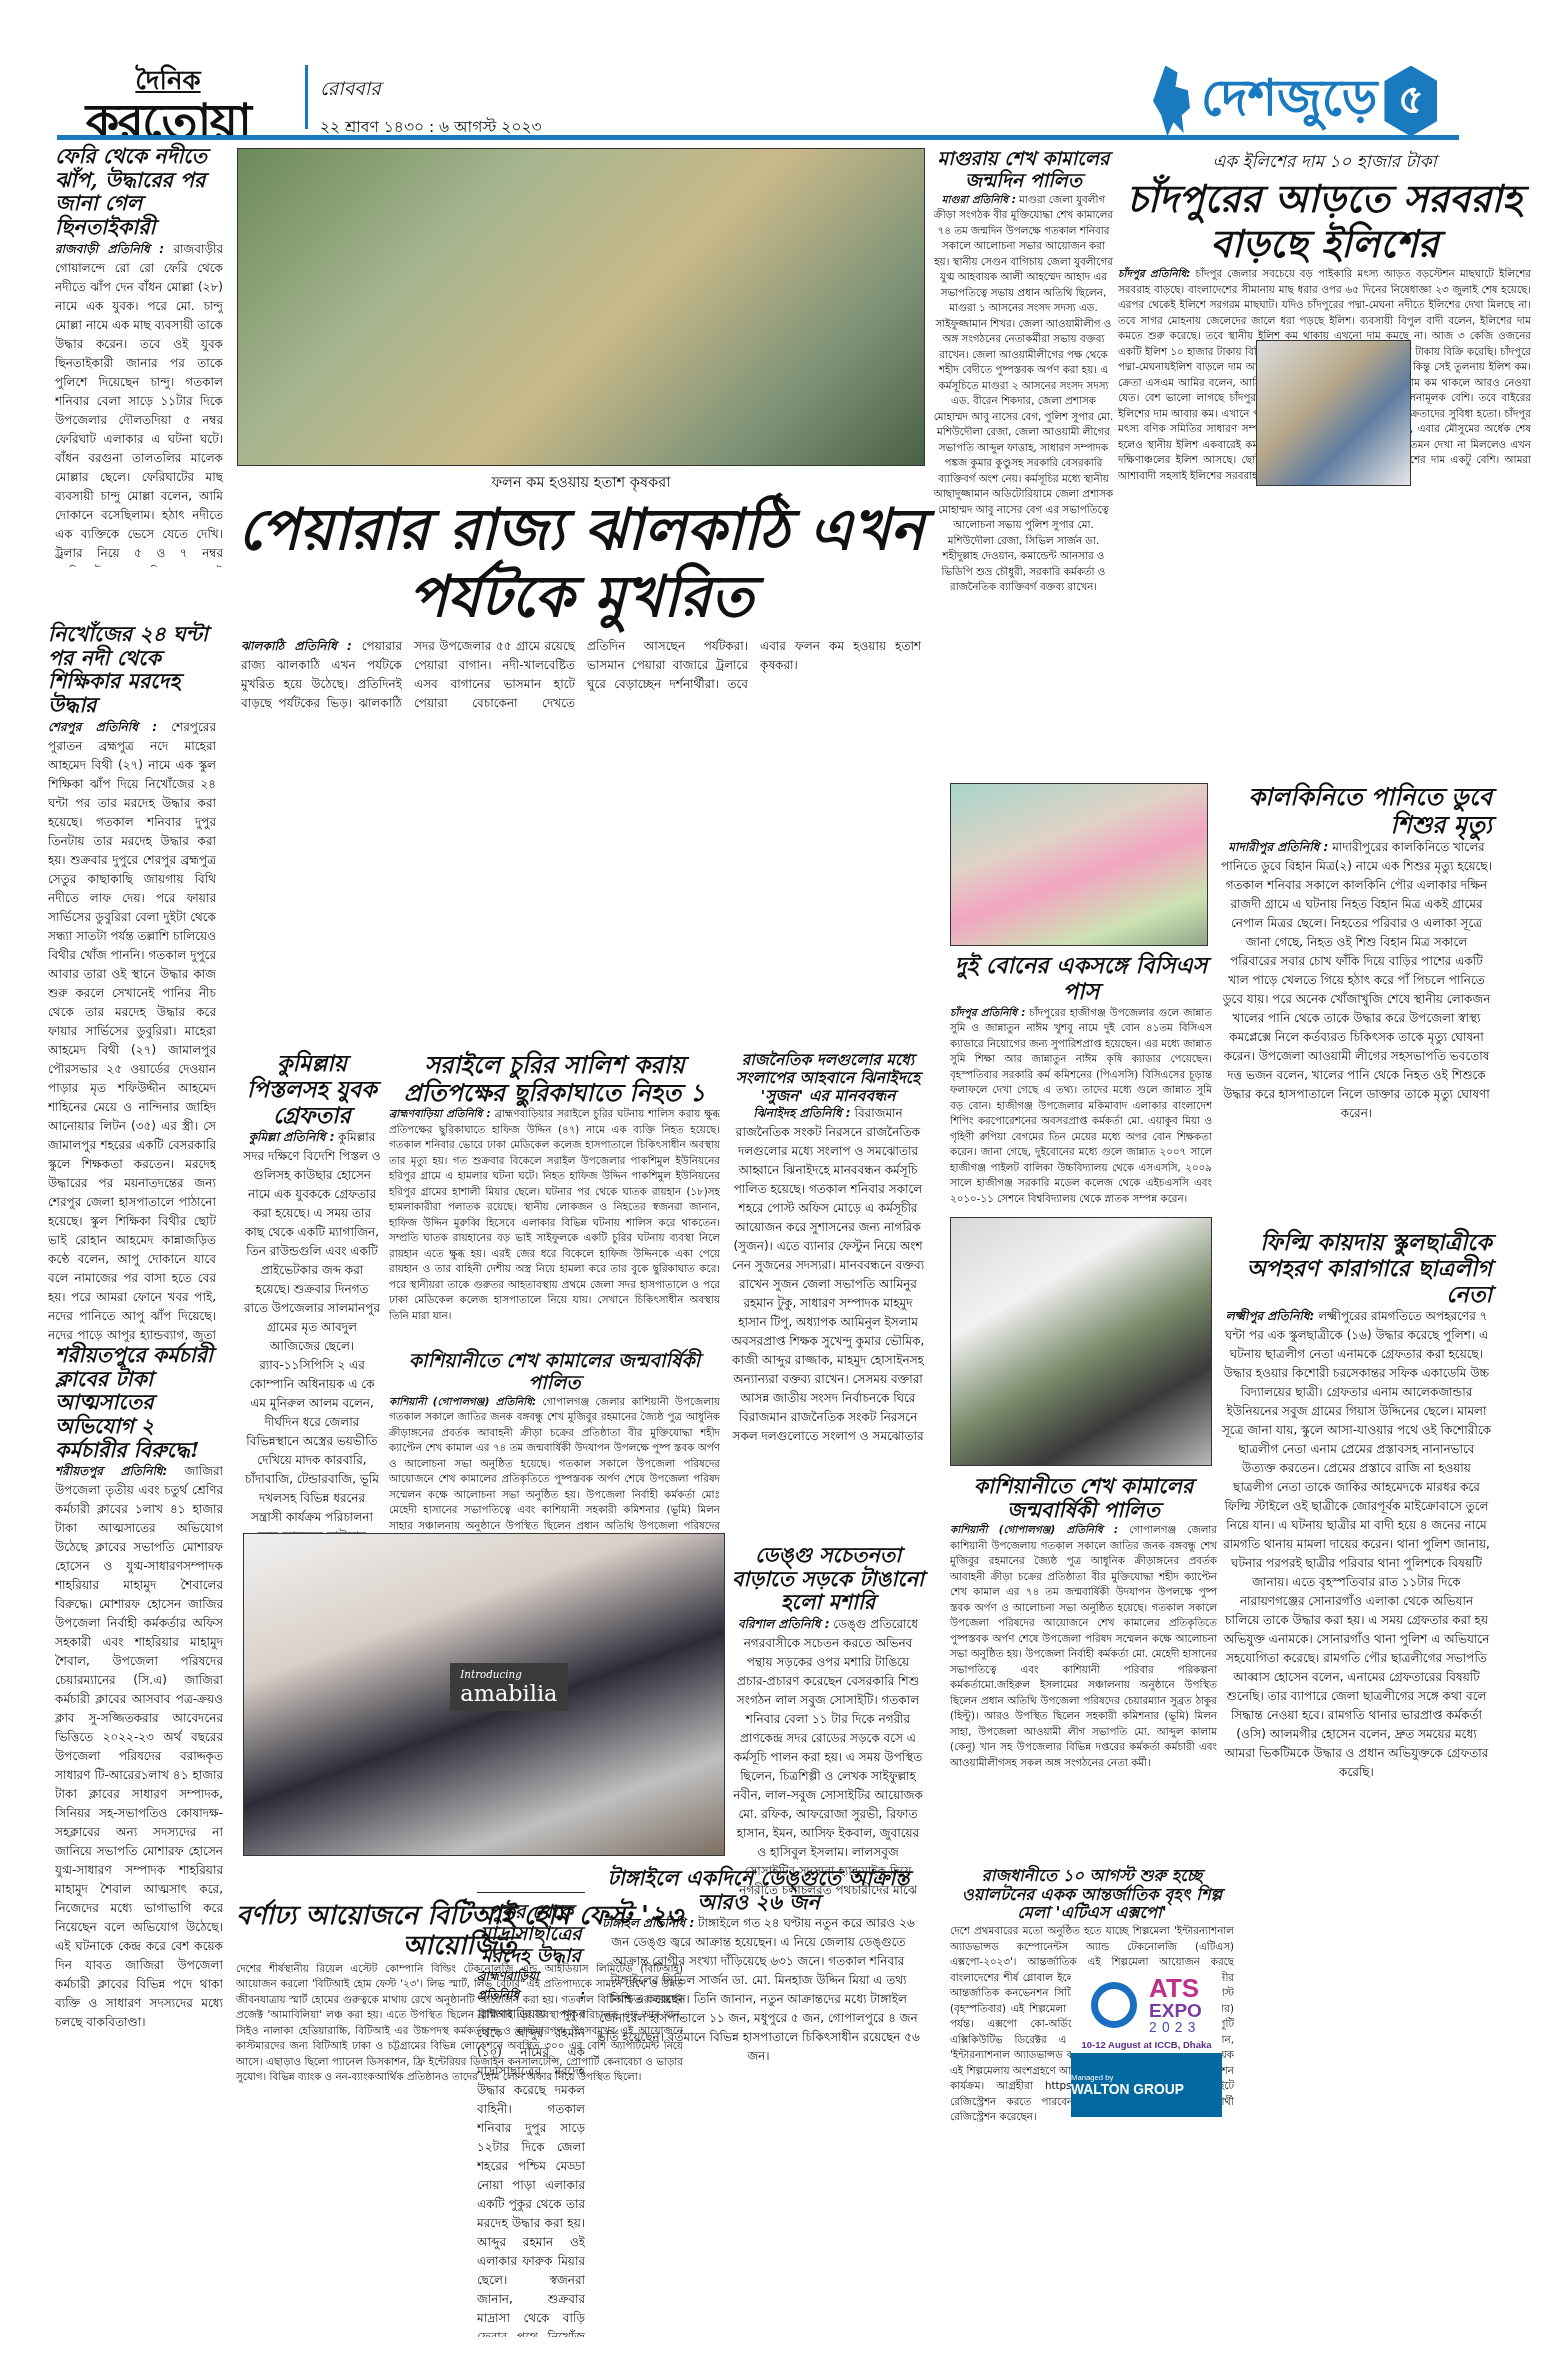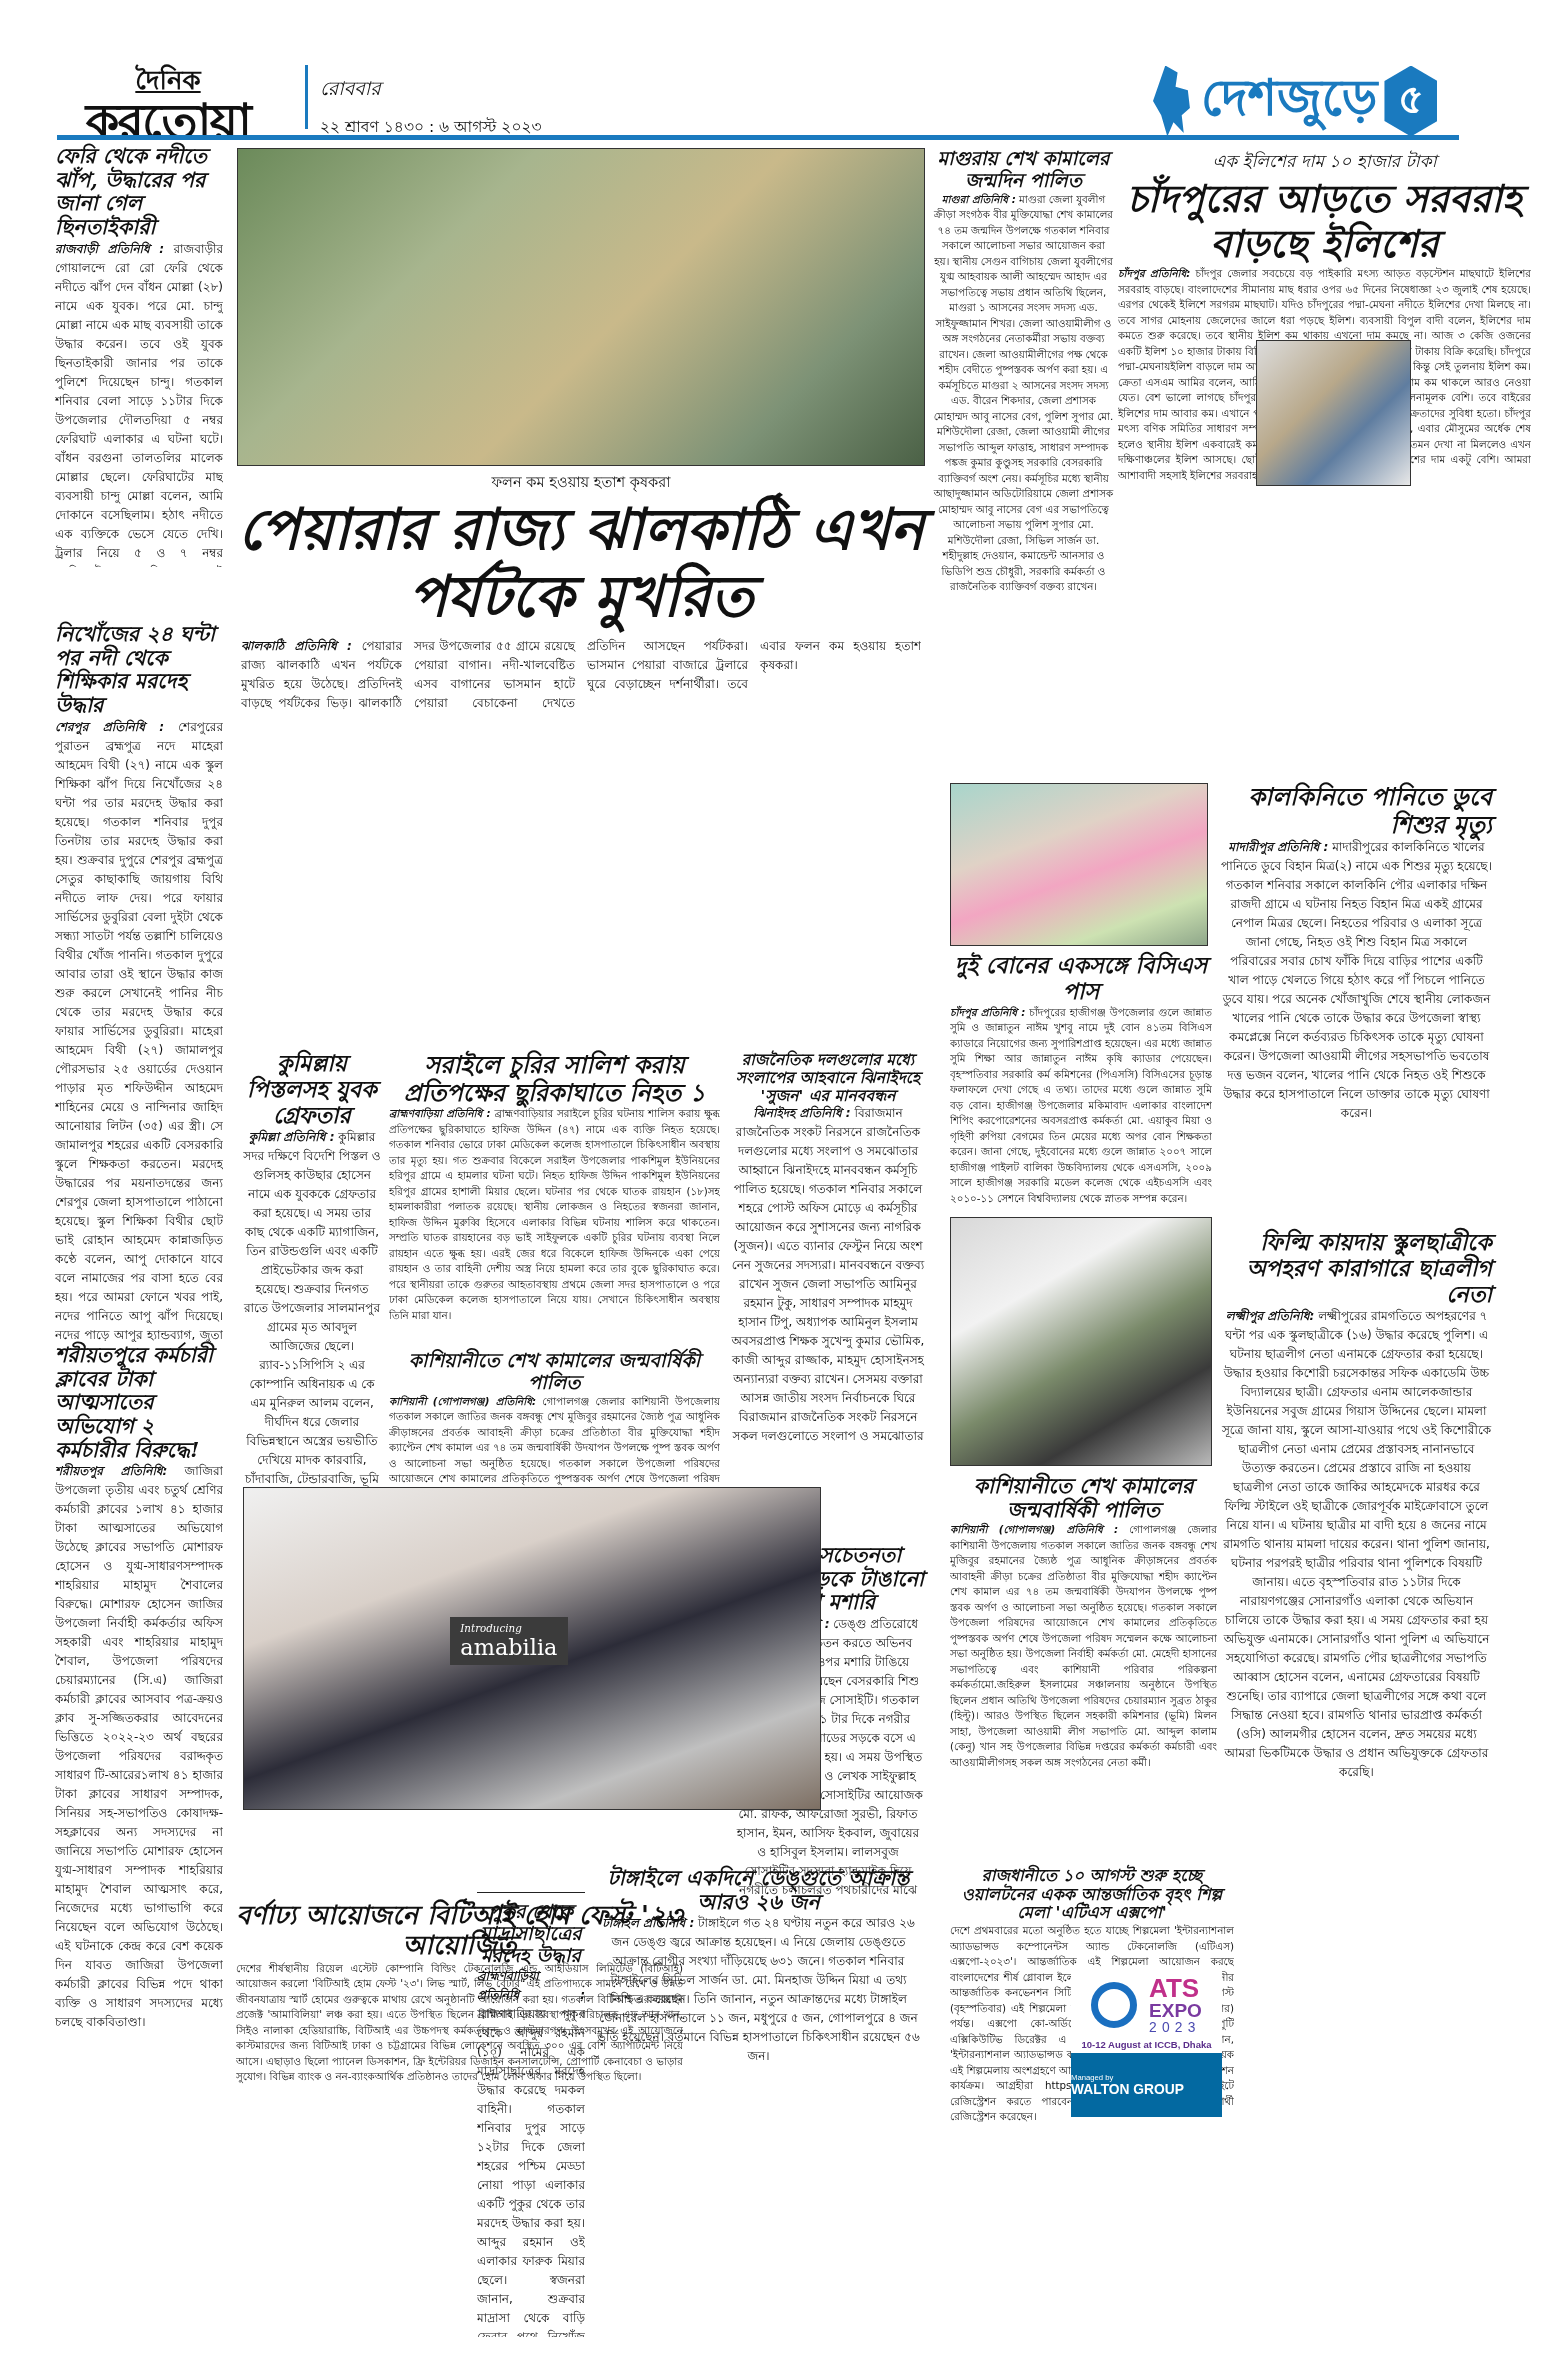--- a/index.html
+++ b/index.html
@@ -48,21 +48,21 @@
   <div class="bd-map"></div>
   <div class="brand-text">দেশজুড়ে</div>
   <div class="page-badge">৫</div>
 </div>
 <div class="abs hline"></div>
 
 <div class="abs" style="left:55px;top:145px;width:168px;">
   <div class="head" style="font-size:20.6px;">ফেরি থেকে নদীতে ঝাঁপ, উদ্ধারের পর জানা গেল ছিনতাইকারী</div>
   <div class="col" style="height:327px;"><span class="byline">রাজবাড়ী প্রতিনিধি :</span> <span>রাজবাড়ীর গোয়ালন্দে রো রো ফেরি থেকে নদীতে ঝাঁপ দেন বাঁধন মোল্লা (২৮) নামে এক যুবক। পরে মো. চান্দু মোল্লা নামে এক মাছ ব্যবসায়ী তাকে উদ্ধার করেন। তবে ওই যুবক ছিনতাইকারী জানার পর তাকে পুলিশে দিয়েছেন চান্দু। গতকাল শনিবার বেলা সাড়ে ১১টার দিকে উপজেলার দৌলতদিয়া ৫ নম্বর ফেরিঘাট এলাকার এ ঘটনা ঘটে। বাঁধন বরগুনা তালতলির মালেক মোল্লার ছেলে। ফেরিঘাটের মাছ ব্যবসায়ী চান্দু মোল্লা বলেন, আমি দোকানে বসেছিলাম। হঠাৎ নদীতে এক ব্যক্তিকে ভেসে যেতে দেখি। ট্রলার নিয়ে ৫ ও ৭ নম্বর ফেরিঘাটের মাঝামাঝি থেকে ওই ব্যক্তিকে উদ্ধার করি। আরেকটু হলে স্রোতে তলিয়ে যেত। কিন্তু পাড়ে আনার পর জানতে পারি ওই ব্যক্তি ছিনতাইকারী। পরে তাকে নৌ পুলিশের সোপর্দ করি। মানবতার জায়গা থেকে তাকে উদ্ধার করেছি। সে ছিনতাইকারী হলেও তো মানুষ। দৌলতদিয়া নৌ-পুলিশফাঁড়ির ইন্সপেক্টর সিরাজুল কবির বলেন, ওই যুবক আমাদের হেফাজতে আছে। ধারণা করছি ফেরিতে ওই যুবক ছিনতাই করতে গিয়ে যাত্রীদের ধাওয়া খেয়ে নদীতে ঝাঁপ দেয়।</span></div>
 </div>
-<div class="abs" style="left:55px;top:623px;width:168px;">
+<div class="abs" style="left:48px;top:623px;width:168px;">
   <div class="head" style="font-size:20.6px;">নিখোঁজের ২৪ ঘন্টা পর নদী থেকে শিক্ষিকার মরদেহ উদ্ধার</div>
   <div class="col" style="height:624px;"><span class="byline">শেরপুর প্রতিনিধি :</span> <span>শেরপুরের পুরাতন ব্রহ্মপুত্র নদে মাহেরা আহমেদ বিথী (২৭) নামে এক স্কুল শিক্ষিকা ঝাঁপ দিয়ে নিখোঁজের ২৪ ঘন্টা পর তার মরদেহ উদ্ধার করা হয়েছে। গতকাল শনিবার দুপুর তিনটায় তার মরদেহ উদ্ধার করা হয়। শুক্রবার দুপুরে শেরপুর ব্রহ্মপুত্র সেতুর কাছাকাছি জায়গায় বিথি নদীতে লাফ দেয়। পরে ফায়ার সার্ভিসের ডুবুরিরা বেলা দুইটা থেকে সন্ধ্যা সাতটা পর্যন্ত তল্লাশি চালিয়েও বিথীর খোঁজ পাননি। গতকাল দুপুরে আবার তারা ওই স্থানে উদ্ধার কাজ শুরু করলে সেখানেই পানির নীচ থেকে তার মরদেহ উদ্ধার করে ফায়ার সার্ভিসের ডুবুরিরা। মাহেরা আহমেদ বিথী (২৭) জামালপুর পৌরসভার ২৫ ওয়ার্ডের দেওয়ান পাড়ার মৃত শফিউদ্দীন আহমেদ শাহিনের মেয়ে ও নান্দিনার জাহিদ আনোয়ার লিটন (৩৫) এর স্ত্রী। সে জামালপুর শহরের একটি বেসরকারি স্কুলে শিক্ষকতা করতেন। মরদেহ উদ্ধারের পর ময়নাতদন্তের জন্য শেরপুর জেলা হাসপাতালে পাঠানো হয়েছে। স্কুল শিক্ষিকা বিথীর ছোট ভাই রোহান আহমেদ কান্নাজড়িত কণ্ঠে বলেন, আপু দোকানে যাবে বলে নামাজের পর বাসা হতে বের হয়। পরে আমরা ফোনে খবর পাই, নদের পানিতে আপু ঝাঁপ দিয়েছে। নদের পাড়ে আপুর হ্যান্ডব্যাগ, জুতা ও মোবাইল ফোন রেখে ঝাঁপ দেন বলে আমাদের এখানকার লোকজন বলেছে।</span></div>
 </div>
 <div class="abs" style="left:55px;top:1344px;width:168px;">
   <div class="head" style="font-size:20.6px;">শরীয়তপুরে কর্মচারী ক্লাবের টাকা আত্মসাতের অভিযোগ ২ কর্মচারীর বিরুদ্ধে!</div>
   <div class="col" style="height:860px;"><span class="byline">শরীয়তপুর প্রতিনিধি:</span> <span>জাজিরা উপজেলা তৃতীয় এবং চতুর্থ শ্রেণির কর্মচারী ক্লাবের ১লাখ ৪১ হাজার টাকা আত্মসাতের অভিযোগ উঠেছে ক্লাবের সভাপতি মোশারফ হোসেন ও যুগ্ম-সাধারণসম্পাদক শাহরিয়ার মাহামুদ শৈবালের বিরুদ্ধে। মোশারফ হোসেন জাজির উপজেলা নির্বাহী কর্মকর্তার অফিস সহকারী এবং শাহরিয়ার মাহামুদ শৈবাল, উপজেলা পরিষদের চেয়ারম্যানের (সি.এ) জাজিরা কর্মচারী ক্লাবের আসবাব পত্র-ক্রয়ও ক্লাব সু-সজ্জিতকরার আবেদনের ভিত্তিতে ২০২২-২৩ অর্থ বছরের উপজেলা পরিষদের বরাদ্দকৃত সাধারণ টি-আরের১লাখ ৪১ হাজার টাকা ক্লাবের সাধারণ সম্পাদক, সিনিয়র সহ-সভাপতিও কোষাদক্ষ-সহক্লাবের অন্য সদস্যদের না জানিয়ে সভাপতি মোশারফ হোসেন যুগ্ম-সাধারণ সম্পাদক শাহরিয়ার মাহামুদ শৈবাল আত্মসাৎ করে, নিজেদের মধ্যে ভাগাভাগি করে নিয়েছেন বলে অভিযোগ উঠেছে। এই ঘটনাকে কেন্দ্র করে বেশ কয়েক দিন যাবত জাজিরা উপজেলা কর্মচারী ক্লাবের বিভিন্ন পদে থাকা ব্যক্তি ও সাধারণ সদস্যদের মধ্যে চলছে বাকবিতাণ্ডা।</span></div>
 </div>
 
 <div class="abs photo" style="left:237px;top:148px;width:688px;height:318px;"></div>
 <div class="abs caption" style="left:237px;top:471px;width:688px;">ফলন কম হওয়ায় হতাশ কৃষকরা</div>
@@ -85,21 +85,21 @@
 
 <div class="abs" style="left:731px;top:1051px;width:194px;">
   <div class="head" style="font-size:15.5px;text-align:center;">রাজনৈতিক দলগুলোর মধ্যে সংলাপের আহবানে ঝিনাইদহে 'সুজন' এর মানববন্ধন</div>
   <div class="col" style="height:344px;text-align:center;"><span class="byline">ঝিনাইদহ প্রতিনিধি :</span> <span>বিরাজমান রাজনৈতিক সংকট নিরসনে রাজনৈতিক দলগুলোর মধ্যে সংলাপ ও সমঝোতার আহ্বানে ঝিনাইদহে মানববন্ধন কর্মসূচি পালিত হয়েছে। গতকাল শনিবার সকালে শহরে পোস্ট অফিস মোড়ে এ কর্মসূচীর আয়োজন করে সুশাসনের জন্য নাগরিক (সুজন)। এতে ব্যানার ফেস্টুন নিয়ে অংশ নেন সুজনের সদস্যরা। মানববন্ধনে বক্তব্য রাখেন সুজন জেলা সভাপতি আমিনুর রহমান টুকু, সাধারণ সম্পাদক মাহমুদ হাসান টিপু, অধ্যাপক আমিনুল ইসলাম অবসরপ্রাপ্ত শিক্ষক সুখেন্দু কুমার ভৌমিক, কাজী আব্দুর রাজ্জাক, মাহমুদ হোসাইনসহ অন্যান্যরা বক্তব্য রাখেন। সেসময় বক্তারা আসন্ন জাতীয় সংসদ নির্বাচনকে ঘিরে বিরাজমান রাজনৈতিক সংকট নিরসনে সকল দলগুলোতে সংলাপ ও সমঝোতার আহ্বান জানান।</span></div>
 </div>
 <div class="abs" style="left:731px;top:1544px;width:194px;">
   <div class="head" style="font-size:20.6px;text-align:center;">ডেঙ্গু সচেতনতা বাড়াতে সড়কে টাঙানো হলো মশারি</div>
   <div class="col" style="height:284px;text-align:center;"><span class="byline">বরিশাল প্রতিনিধি :</span> <span>ডেঙ্গু প্রতিরোধে নগরবাসীকে সচেতন করতে অভিনব পন্থায় সড়কের ওপর মশারি টাঙিয়ে প্রচার-প্রচারণ করেছেন বেসরকারি শিশু সংগঠন লাল সবুজ সোসাইটি। গতকাল শনিবার বেলা ১১ টার দিকে নগরীর প্রাণকেন্দ্র সদর রোডের সড়কে বসে এ কর্মসূচি পালন করা হয়। এ সময় উপস্থিত ছিলেন, চিত্রশিল্পী ও লেখক সাইফুল্লাহ নবীন, লাল-সবুজ সোসাইটির আয়োজক মো. রফিক, আফরোজা সুরভী, রিফাত হাসান, ইমন, আসিফ ইকবাল, জুবায়ের ও হাসিবুল ইসলাম। লালসবুজ সোসাইটির সদস্যরা হ্যান্ডমাইক দিয়ে নগরীতে চলাচলরত পথচারীদের মাঝে ডেঙ্গু থেকে রক্ষা পেতে সচেতনতা বিষয়ে লিফলেট বিতরণ করেন।</span></div>
 </div>
 
-<div class="abs photo4" style="left:243px;top:1487px;width:578px;height:323px;">
+<div class="abs photo4" style="left:243px;top:1533px;width:482px;height:323px;">
   <div style="position:absolute;left:206px;top:129px;background:#3b3b3b;color:#fff;padding:5.2px 10.3px;font-family:'DejaVu Serif',serif;">
     <div style="font-size:10.3px;font-style:italic;">Introducing</div>
     <div style="font-size:22.4px;">amabilia</div>
   </div>
 </div>
 <div class="abs" style="left:236px;top:1901px;width:447px;">
   <div class="head" style="font-size:26px;text-align:center;">বর্ণাঢ্য আয়োজনে বিটিআই হোম ফেস্ট '২৩ আয়োজিত</div>
   <div class="col" style="height:378px;font-size:10.3px;line-height:15.5px;">দেশের শীর্ষস্থানীয় রিয়েল এস্টেট কোম্পানি বিল্ডিং টেকনোলজি এন্ড আইডিয়াস লিমিটেড (বিটিআই) আয়োজন করলো 'বিটিআই হোম ফেস্ট '২৩'। লিভ স্মার্ট, লিভ বেটার' এই প্রতিপাদ্যকে সামনে রেখে ও উন্নত জীবনযাত্রায় স্মার্ট হোমের গুরুত্বকে মাথায় রেখে অনুষ্ঠানটি আয়োজন করা হয়। গতকাল বিটিআই এর লাক্সারি প্রজেক্ট 'আমাবিলিয়া' লঞ্চ করা হয়। এতে উপস্থিত ছিলেন বিটিআই এর ব্যবস্থাপনা পরিচালক এফ আর খান, সিইও নালাকা হেত্তিয়ারাচ্চি, বিটিআই এর উচ্চপদস্থ কর্মকর্তাবৃন্দ ও কাস্টমারগণ। উৎসবমুখর এই আয়োজনে কাস্টমারদের জন্য বিটিআই ঢাকা ও চট্টগ্রামের বিভিন্ন লোকেশনে অবস্থিত ৩০০ এর বেশি অ্যাপার্টমেন্ট নিয়ে আসে। এছাড়াও ছিলো প্যানেল ডিসকাশন, ফ্রি ইন্টেরিয়র ডিজাইন কনসালটেন্সি, প্রোপার্টি কেনাবেচা ও ভাড়ার সুযোগ। বিভিন্ন ব্যাংক ও নন-ব্যাংকআর্থিক প্রতিষ্ঠানও তাদের হোম লোন অফার নিয়ে উপস্থিত ছিলো।</div>
 </div>
 

